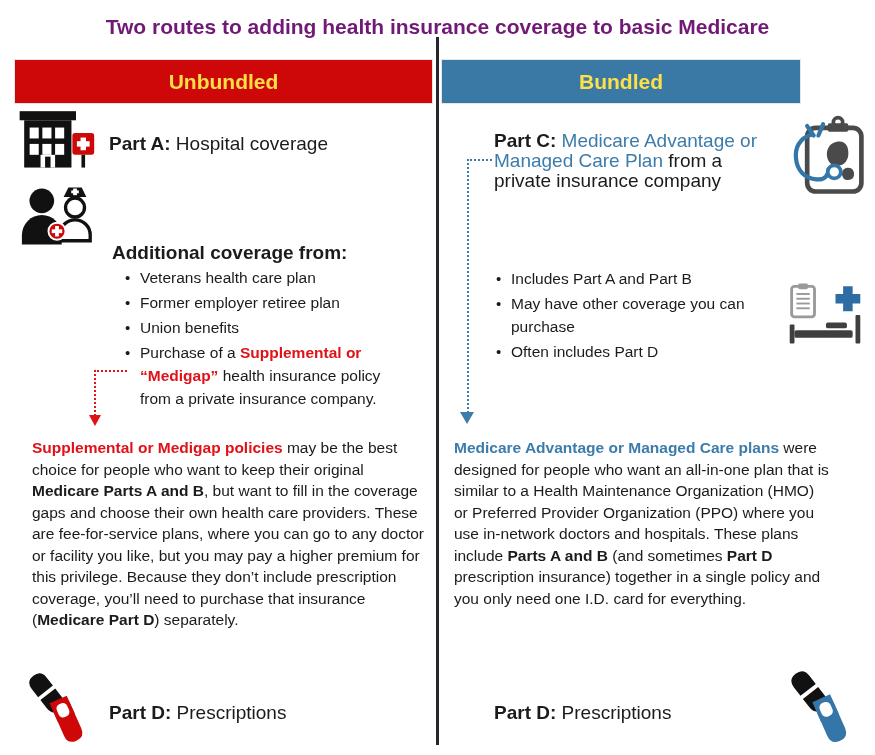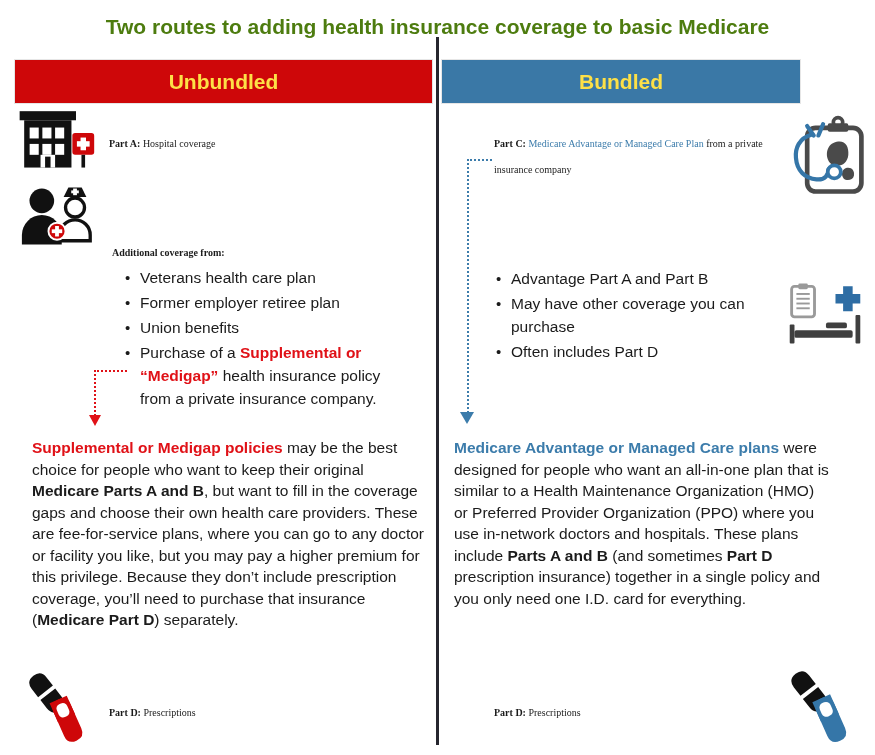--- a/index.html
+++ b/index.html
@@ -2,30 +2,30 @@
 <html><head>
 <meta charset="utf-8">
 <style>
   html,body{margin:0;padding:0;background:#ffffff;}
   .canvas{
     position:relative;width:875px;height:755px;background:#ffffff;
     font-family:"Liberation Sans", sans-serif;color:#1b1b1b;overflow:hidden;
   }
   .title{
     position:absolute;top:15px;left:0;width:100%;text-align:center;
-    font-size:21px;font-weight:bold;color:#4d7c0f;
+    font-size:21px;font-weight:bold;color:#701a75;
   }
   .divider{position:absolute;left:436px;top:37px;width:3px;height:708px;background:#26262e;}
   .bar{
     position:absolute;top:59px;height:45px;display:flex;align-items:center;justify-content:center;
     color:#fde047;font-size:21px;font-weight:bold;box-sizing:border-box;border:1px solid #e6e6e6;
   }
   .bar-red{left:14px;width:419px;background:#ce0709;}
   .bar-blue{left:441px;width:360px;background:#3a78a6;}
-  .txt{position:absolute;font-size:10px;line-height:22px;font-family:Liberation Serif, serif;}
+  .txt{position:absolute;font-size:19px;line-height:22px;}
   .b{font-weight:bold;}
   .red-b{color:#e01117;font-weight:bold;}
   .blue-t{color:#3c7cab;}
   .blue-b{color:#3c7cab;font-weight:bold;margin-top:28px;}
   .para{position:absolute;font-size:15.5px;line-height:21.5px;}
   ul.blist{position:absolute;list-style:none;margin:0;padding:0;font-size:15.5px;}
   ul.blist li{position:relative;padding-left:16px;line-height:23px;margin-bottom:2px;}
   ul.blist li::before{content:"\2022";position:absolute;left:1px;top:0;font-size:15px;}
   .icon{position:absolute;}
   .dot-h{position:absolute;border-top:2px dotted #e01117;}
@@ -106,21 +106,21 @@
     <g transform="translate(44,57) rotate(-24)">
       <path d="M-10 -24 H10 V14 Q10 24 0 24 Q-10 24 -10 14 Z" fill="#ce0709"></path>
       <path d="M-10 -14 Q-10 -24 0 -24 Q10 -24 10 -14 V-2 H-10 Z" fill="#ce0709"></path>
       <rect x="-6" y="-19" width="12" height="15" rx="5" fill="#fff"></rect>
     </g>
   </svg>
   <div class="txt" style="left:109px;top:702px">
     <span class="b">Part D:</span><span> Prescriptions</span>
   </div>
 
-  <div class="txt" style="left:494px;top:131px;width:272px;line-height:26px">
+  <div class="txt" style="left:494px;top:131px;width:272px;line-height:20px">
     <span class="b">Part C:</span><span class="blue-t"> Medicare Advantage or Managed Care Plan</span><span> from a private insurance company</span>
   </div>
 
   <svg class="icon" style="left:781px;top:112px" width="86" height="88" viewBox="0 0 92 92">
     <rect x="28" y="16" width="58" height="68" rx="9" fill="none" stroke="#4a4a4a" stroke-width="5"></rect>
     <rect x="50" y="11" width="22" height="9" rx="2" fill="#4a4a4a"></rect>
     <circle cx="61" cy="10" r="5" fill="none" stroke="#4a4a4a" stroke-width="4"></circle>
     <path d="M56 32 c11 -5 17 2 16 13 c-1 10 -10 14 -17 10 c-8 -4 -8 -19 1 -23 z" fill="#4a4a4a"></path>
     <path d="M69 59 c6 -2 10 2 9 8 c-1 5 -8 6 -11 3 c-3 -4 -2 -9 2 -11 z" fill="#4a4a4a"></path>
     <g fill="none" stroke="#3576a8" stroke-width="4.5" stroke-linecap="round">
@@ -129,21 +129,21 @@
       <path d="M45 12 l-5 12"></path>
     </g>
     <circle cx="57" cy="63" r="7" fill="#fff" stroke="#3576a8" stroke-width="4"></circle>
   </svg>
 
   <div class="dot-h blue" style="left:470px;top:159px;width:22px"></div>
   <div class="dot-v blue" style="left:467px;top:159px;height:254px"></div>
   <div class="arrowhead blue" style="left:460px;top:412px"></div>
 
   <ul class="blist" style="left:495px;top:267px;width:258px">
-    <li>Advantage Part A and Part B</li>
+    <li>Includes Part A and Part B</li>
     <li>May have other coverage you can purchase</li>
     <li>Often includes Part D</li>
   </ul>
 
   <svg class="icon" style="left:784px;top:282px" width="82" height="64" viewBox="0 0 86 66">
     <rect x="8" y="4" width="24" height="32" rx="3" fill="none" stroke="#9a9a9a" stroke-width="3"></rect>
     <rect x="15" y="1" width="10" height="6" rx="1.5" fill="#9a9a9a"></rect>
     <g stroke="#9a9a9a" stroke-width="2">
       <line x1="13" y1="12" x2="27" y2="12"></line>
         <line x1="13" y1="17" x2="27" y2="17"></line>

